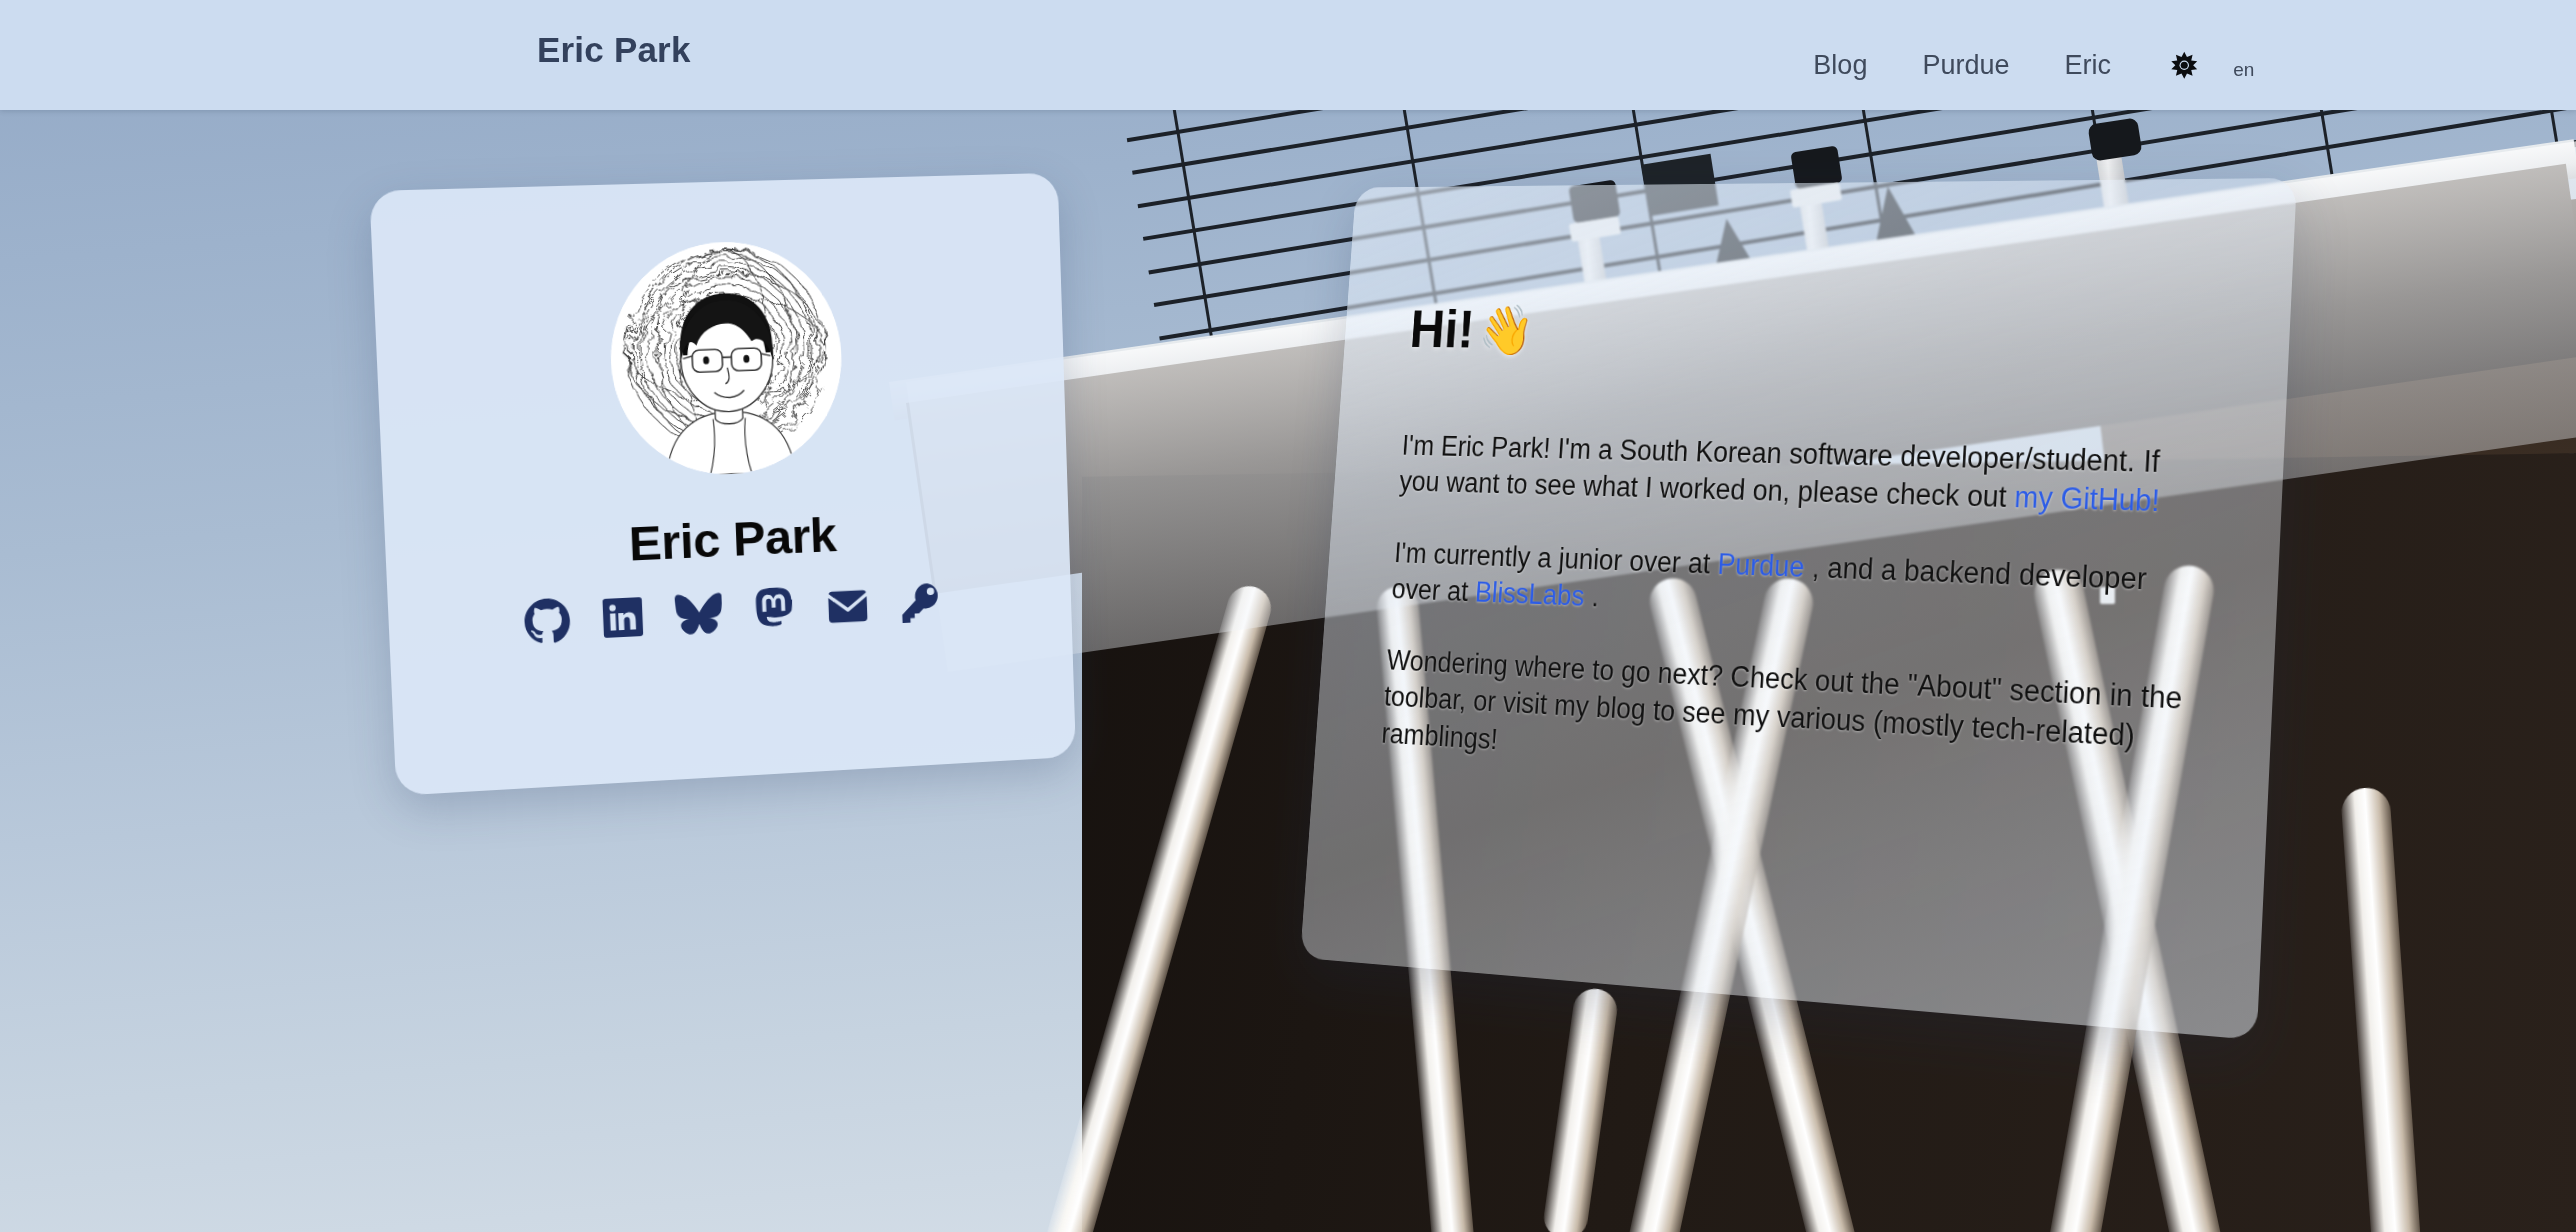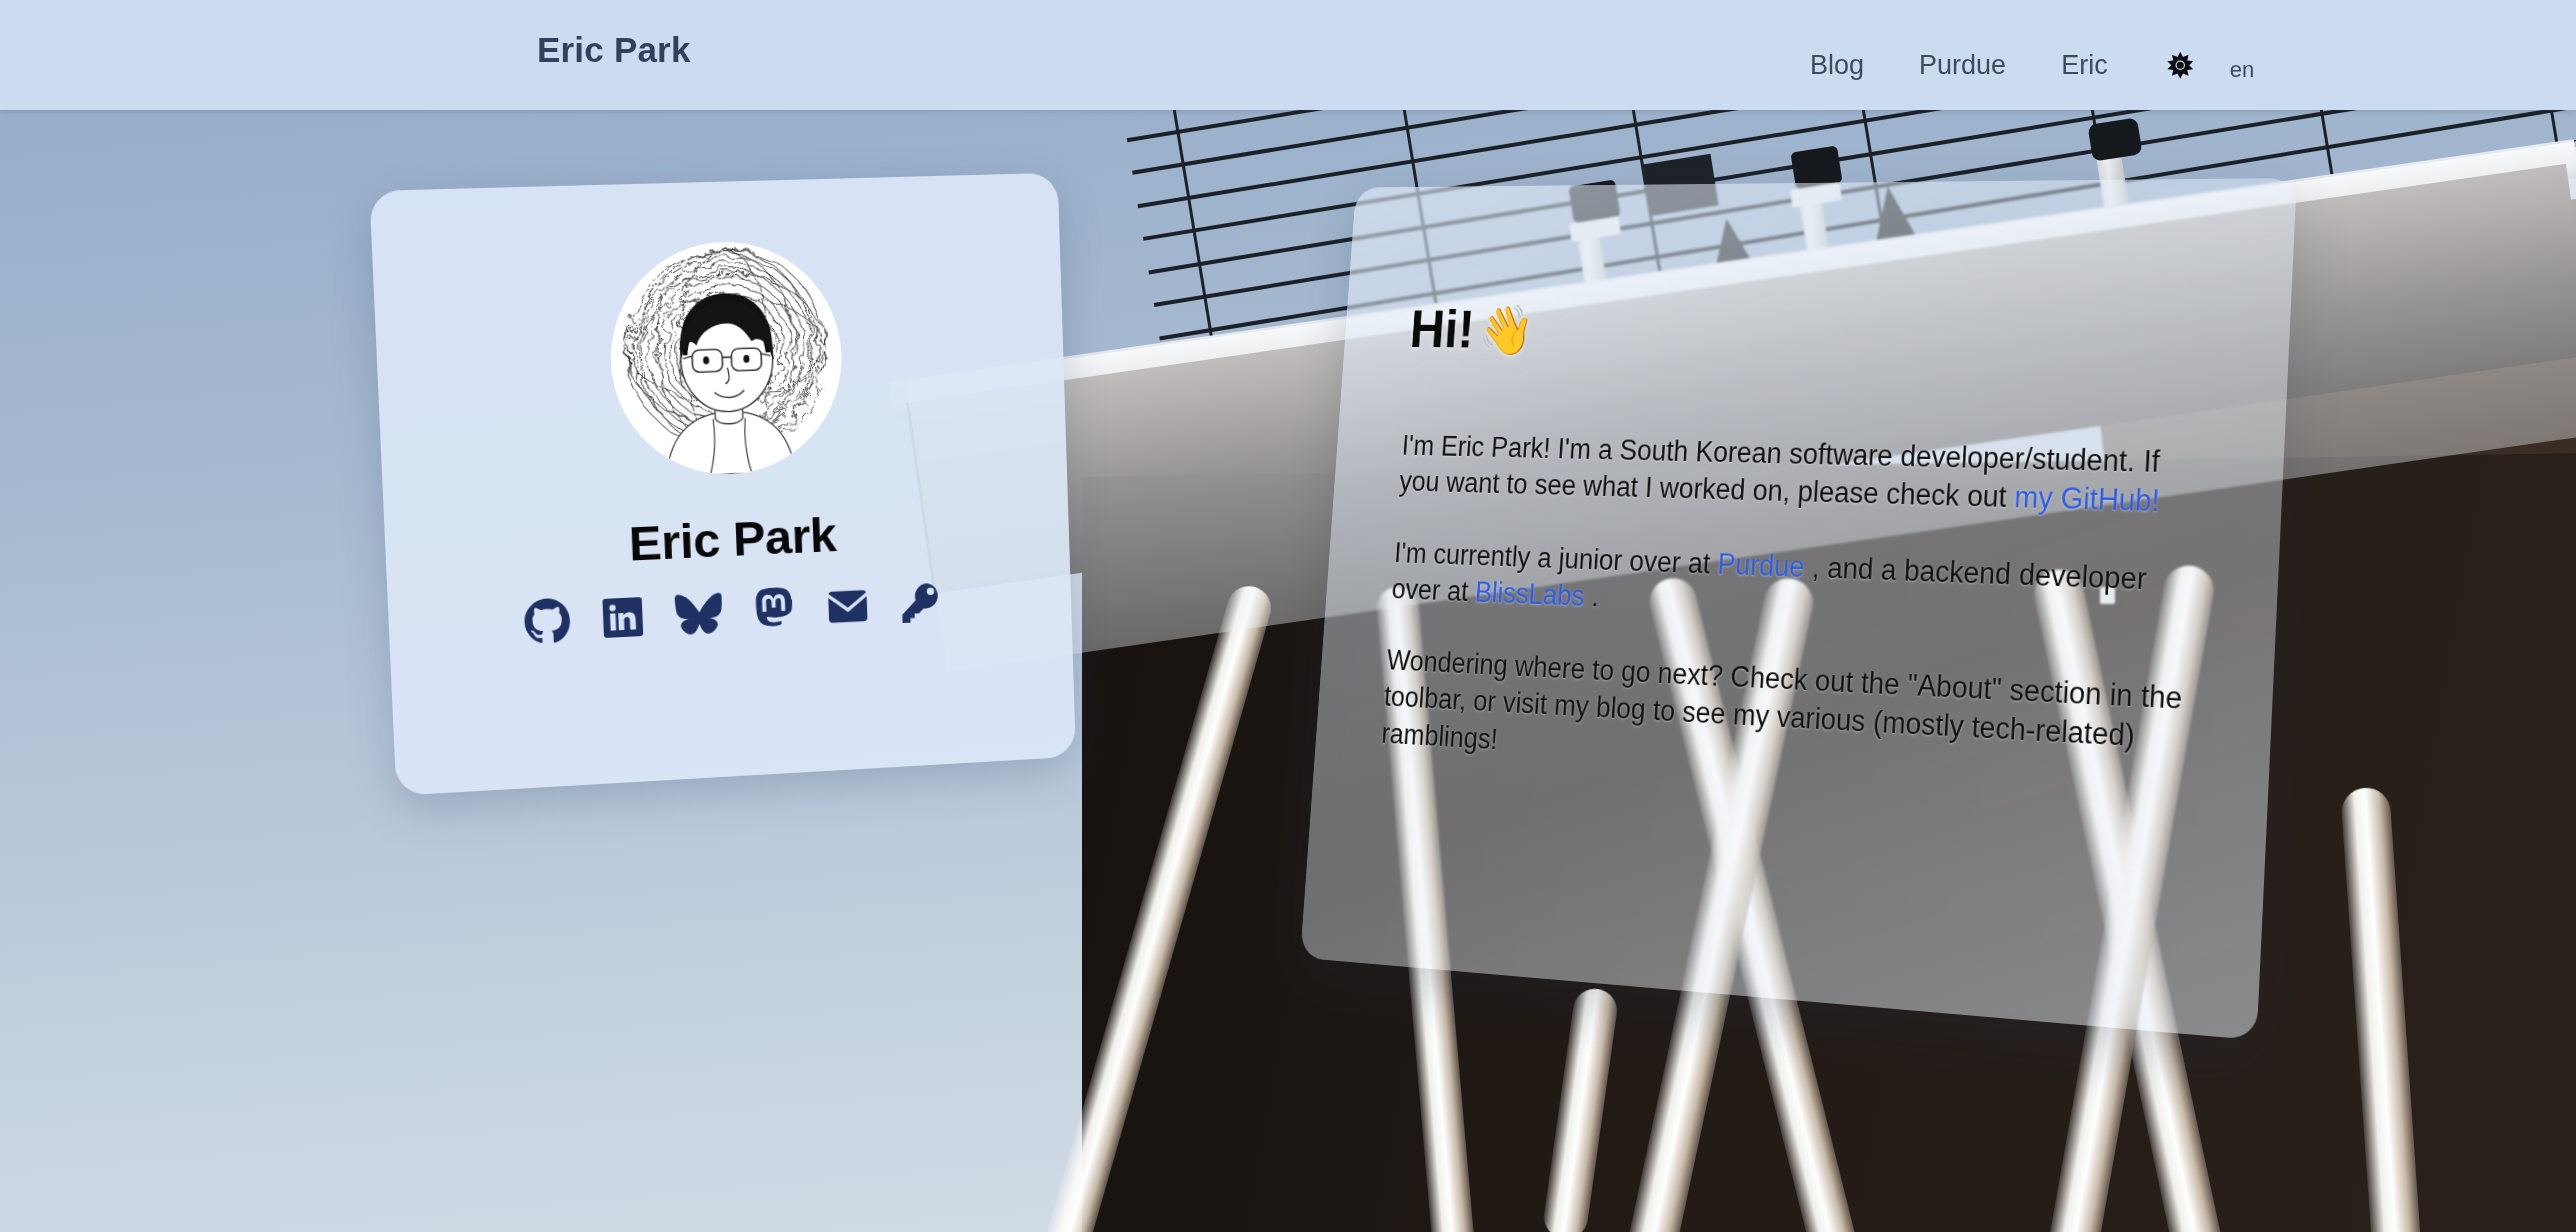--- a/index.html
+++ b/index.html
@@ -131,21 +131,21 @@
   #main-nav .nav-link {
     font-size: 27px; color: #3f4a5c; padding: 0 23.5px;
     text-decoration: none; cursor: pointer; white-space: nowrap;
   }
   #theme-toggle {
     width: 39px; height: 39px; margin: 0 10px 0 22px;
     display: flex; align-items: center; justify-content: center;
     cursor: pointer;
   }
   #lang-switch {
-    font-size: 22px; color: #3f4a5c; padding: 0 11.7px; cursor: pointer; margin-top: 8px;
+    font-size: 19px; color: #3f4a5c; padding: 0 11.7px; cursor: pointer; margin-top: 8px;
   }
 
   
   #profile-card {
     position: absolute;
     left: 387px; top: 183px; width: 688px; height: 595px;
     background: rgba(218,230,246,0.93);
     border-radius: 30px;
     transform: perspective(2013px) rotateY(6deg) rotateZ(-2.4deg) rotateX(-2deg);
     transform-origin: 50% 50%;

